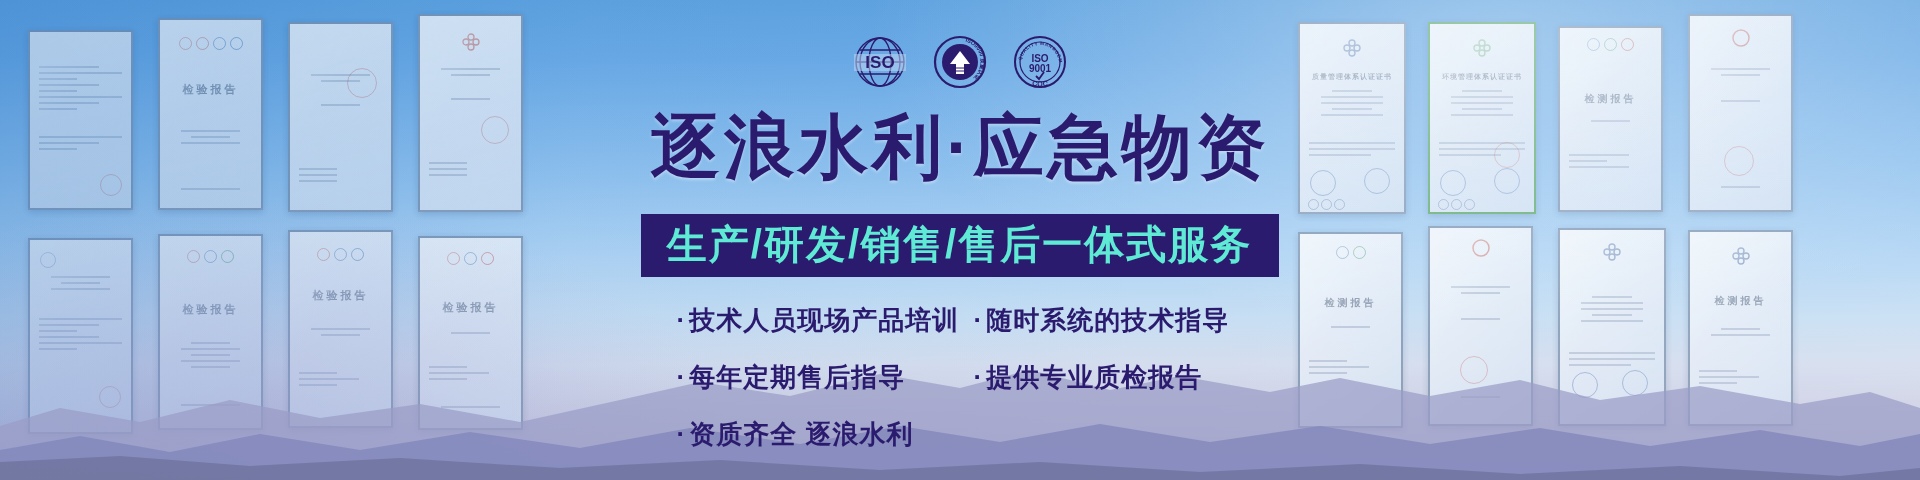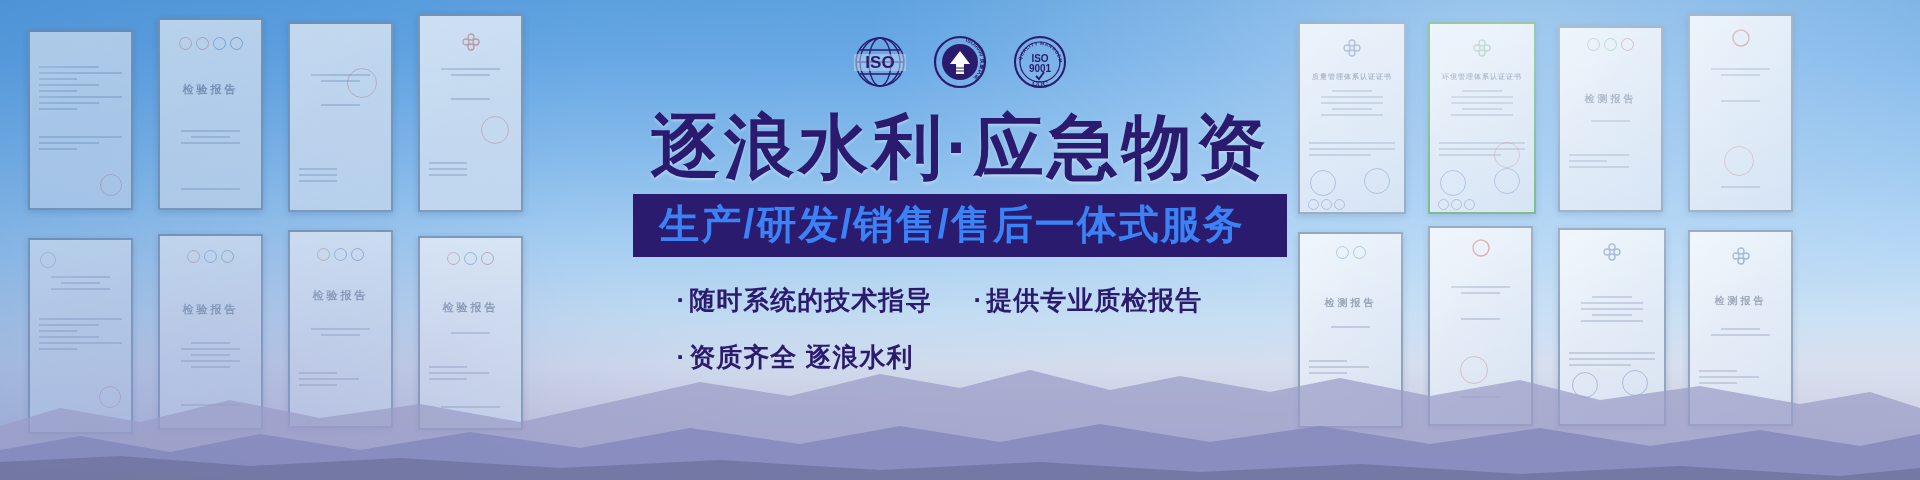--- a/index.html
+++ b/index.html
@@ -121,27 +121,27 @@
     color:#2b1b6e;
     font-size:70px;
     font-weight:bold;
     letter-spacing:4px;
     line-height:1;
     text-shadow:0 2px 3px rgba(255,255,255,0.35);
     white-space:nowrap;
   }
 
   #subtitle-bar {
-    margin-top:12px;
+    margin-top:32px;
     background:#2b1b6e;
-    color:#3b82f6;
+    color:#5eead4;
     font-size:40px;
     font-weight:bold;
     letter-spacing:2px;
-    padding:9px 42px 11px 26px;
+    padding:9px 27px 11px 26px;
     line-height:1.08;
     white-space:nowrap;
   }
 
   #features {
     margin-top:26px;
     display:grid;
     grid-template-columns:285px 270px;
     row-gap:22px;
     column-gap:12px;
@@ -581,21 +581,27 @@
       </svg>
 
     </div>
 
     <div id="main-title">逐浪水利·应急物资</div>
 
     <div id="subtitle-bar">生产/研发/销售/售后一体式服务</div>
 
     <div id="features">
       <div class="feature">
+        <span class="dot">·</span><span>技术人员现场产品培训</span>
+      </div>
+      <div class="feature">
         <span class="dot">·</span><span>随时系统的技术指导</span>
+      </div>
+      <div class="feature">
+        <span class="dot">·</span><span>每年定期售后指导</span>
       </div>
       <div class="feature">
         <span class="dot">·</span><span>提供专业质检报告</span>
       </div>
       <div class="feature">
         <span class="dot">·</span><span>资质齐全 逐浪水利</span>
       </div>
     </div>
 
   </div>

